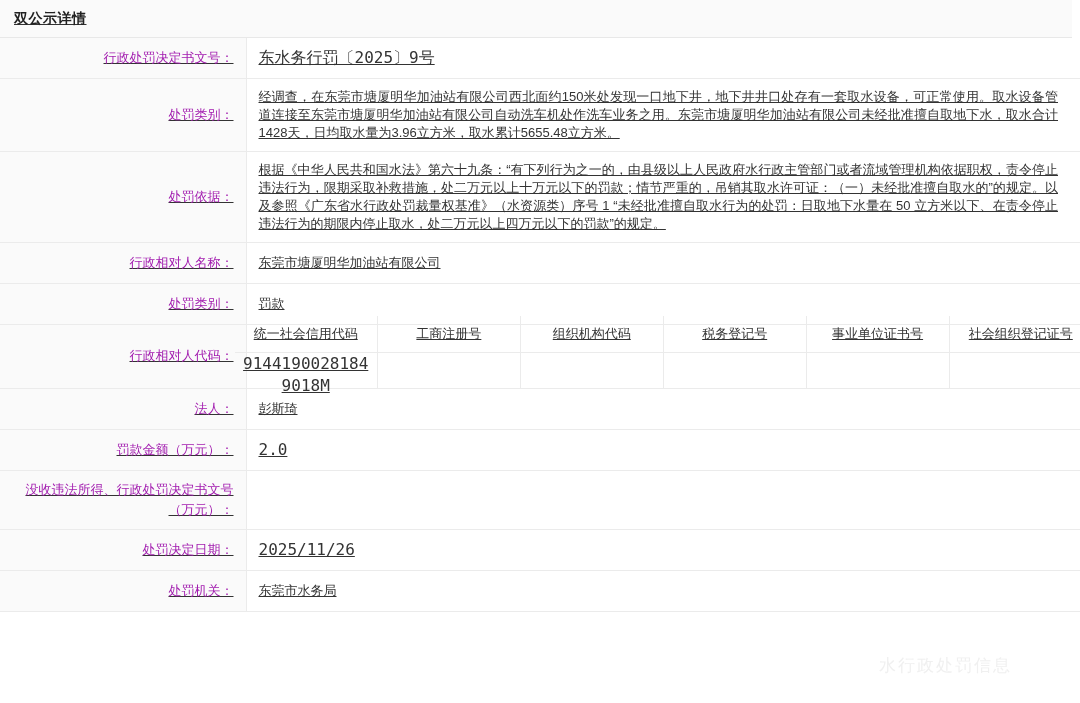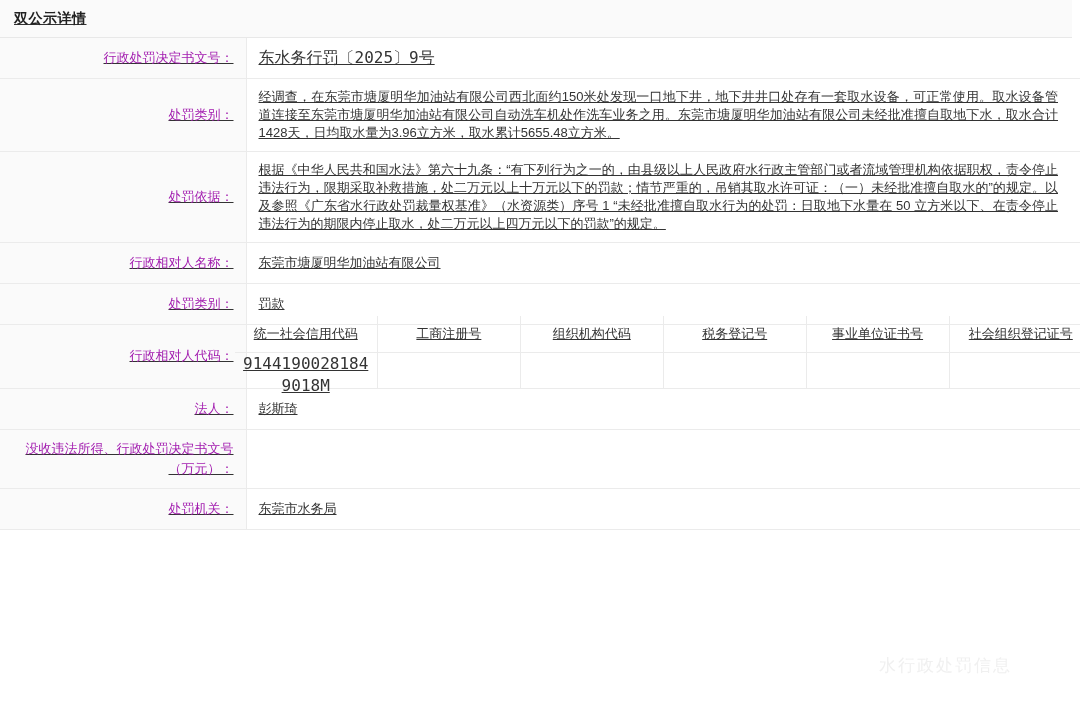--- a/index.html
+++ b/index.html
@@ -192,26 +192,34 @@
           </table>
         </td>
       </tr>
 
       <tr>
         <td class="label">法人：</td>
         <td class="value">彭斯琦</td>
       </tr>
 
 
+      <tr>
+        <td class="label">罚款金额（万元）：</td>
+        <td class="value num">2.0</td>
+      </tr>
 
       <tr>
         <td class="label label-2line">没收违法所得、行政处罚决定书文号（万元）：</td>
         <td class="value empty"></td>
       </tr>
 
+      <tr>
+        <td class="label">处罚决定日期：</td>
+        <td class="value num">2025/11/26</td>
+      </tr>
 
 
       <tr>
         <td class="label">处罚机关：</td>
         <td class="value">东莞市水务局</td>
       </tr>
 
     </tbody>
   </table>
 

